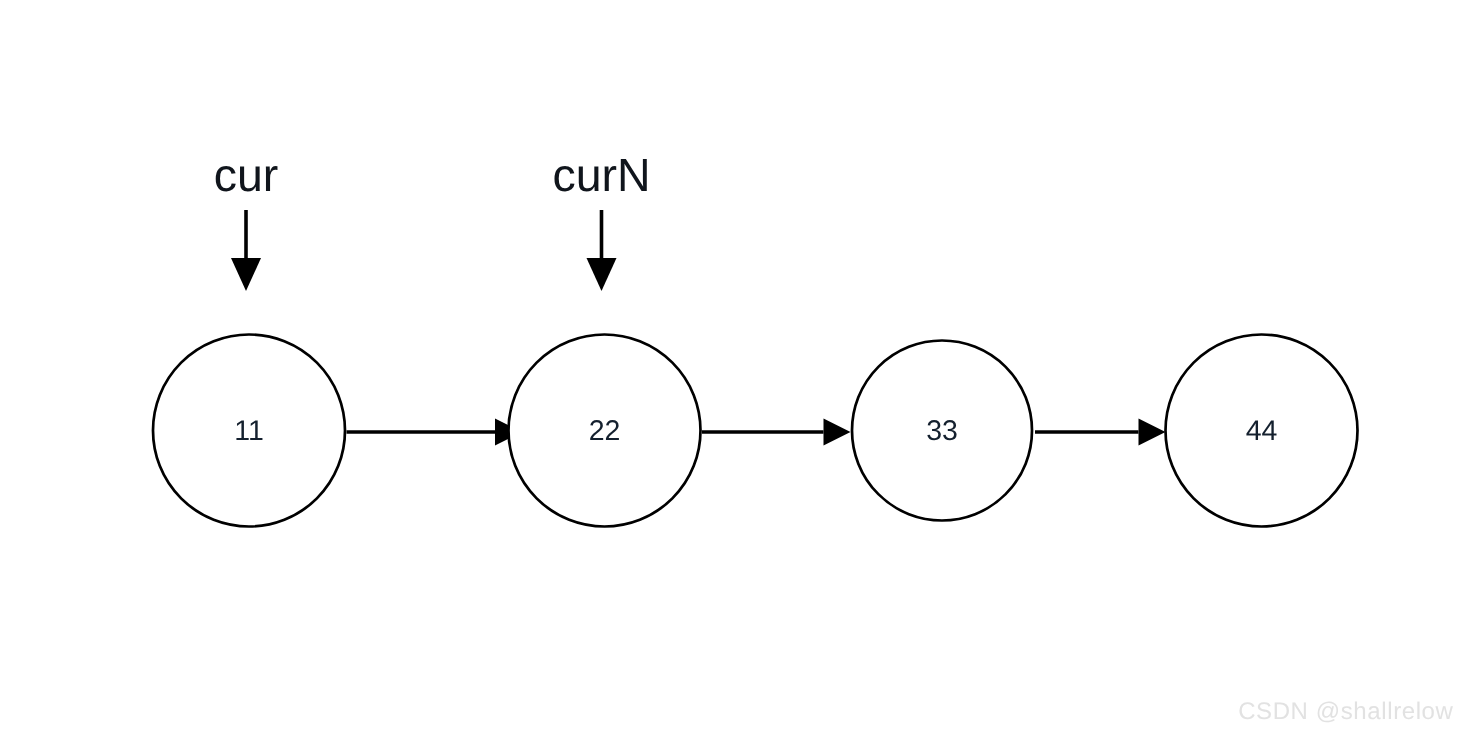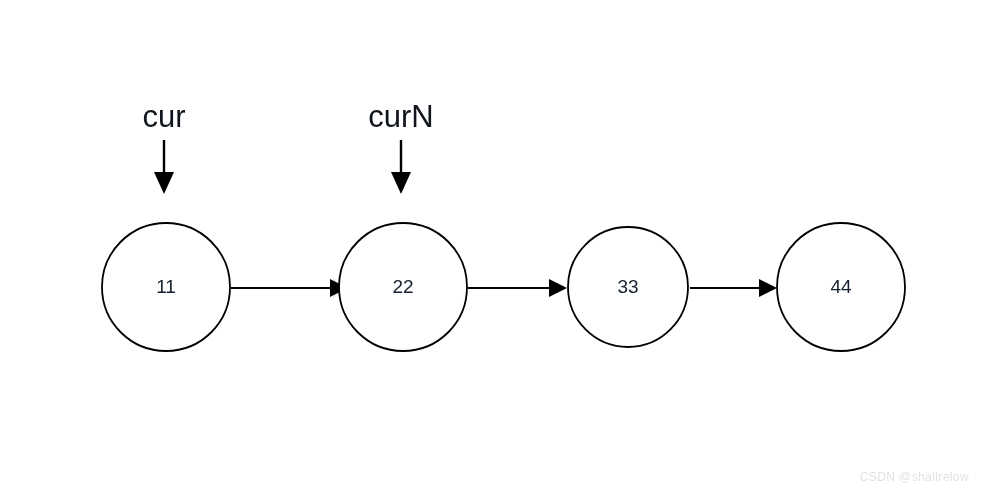--- a/index.html
+++ b/index.html
@@ -48,21 +48,21 @@
     stroke-width: 2.4;
   }
   .arrow-head {
     fill: #000000;
   }
   .watermark-text {
     position: absolute;
     right: 16px;
     bottom: 11px;
     font-family: "Liberation Sans", sans-serif;
-    font-size: 12px;
+    font-size: 16px;
     color: #e2e2e2;
     letter-spacing: 0.4px;
     white-space: nowrap;
     user-select: none;
   }
 </style>
 </head>
 <body>
 
 <svg id="diagram-canvas" viewBox="0 0 985 495">

